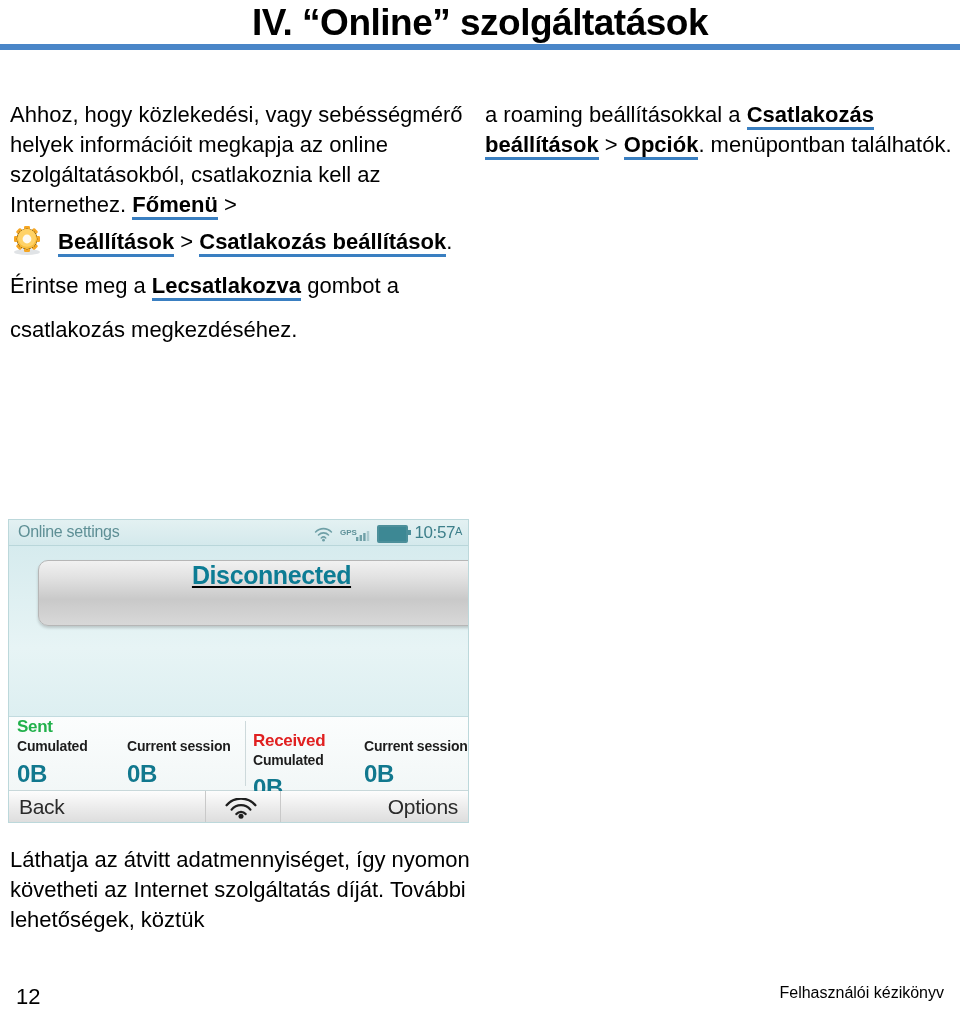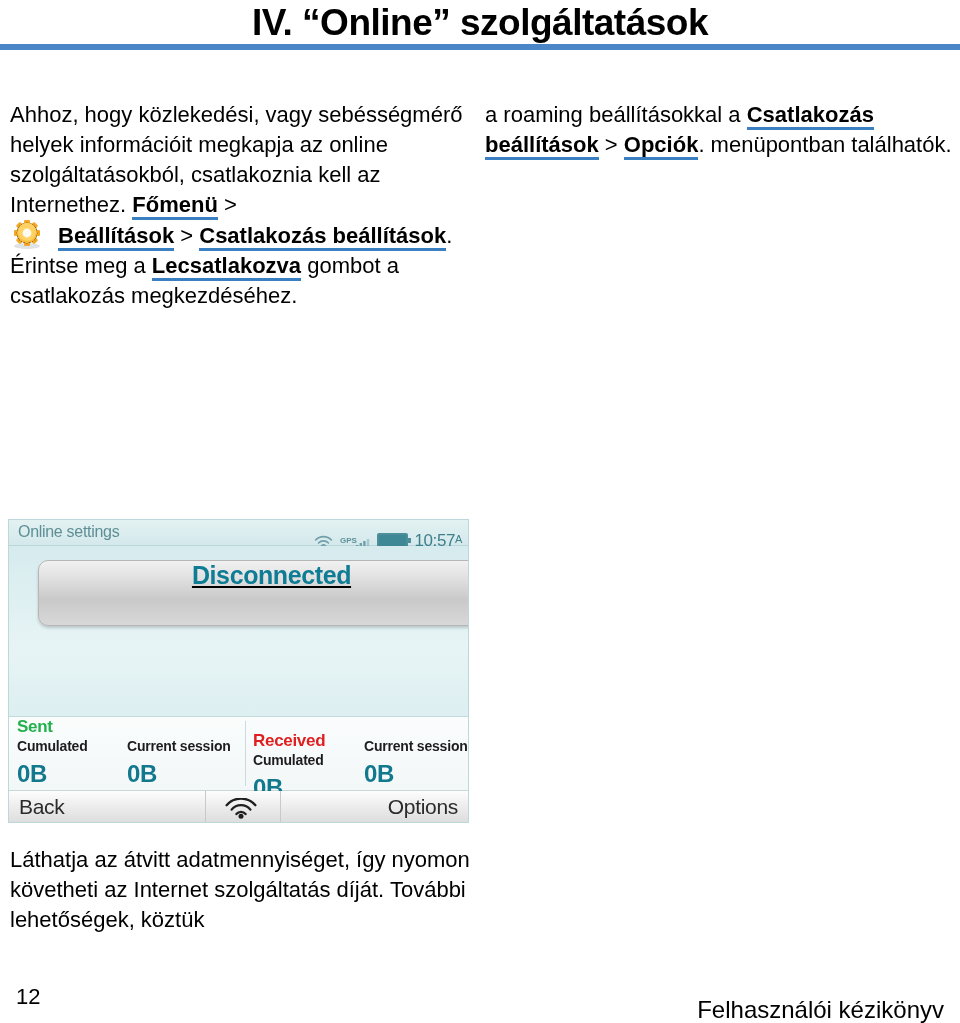--- a/index.html
+++ b/index.html
@@ -63,21 +63,21 @@
     margin: 0 0 9px 0;
   }
 
   .body-text {
     font-family: "Liberation Sans", sans-serif;
     font-size: 22px;
     line-height: 30px;
     color: #000000;
     margin: 0;
   }
-  .body-text.tight { line-height: 30px; }
+  .body-text.tight { line-height: 44px; }
 
   .ul-blue {
     font-weight: bold;
     border-bottom: 3px solid #3a7fc1;
     padding-bottom: 0px;
     display: inline;
   }
 
   .gear-icon {
     display: inline-block;
@@ -110,21 +110,21 @@
     position: absolute;
     left: 9px;
     top: 3px;
     font-size: 16px;
     color: #5e8f95;
     letter-spacing: -0.3px;
   }
   .ps-status-icons {
     position: absolute;
     right: 6px;
-    top: 12px;
+    top: 4px;
     display: flex;
     align-items: center;
     gap: 7px;
   }
   .ico-wifi { width: 19px; height: 15px; }
   .ico-gps  { width: 30px; height: 15px; }
   .ico-batt {
     width: 27px; height: 14px;
     border: 2px solid #4c8f9a;
     border-radius: 2px;
@@ -262,23 +262,22 @@
     position: absolute;
     left: 16px;
     top: 984px;
     font-size: 22px;
     color: #000000;
   }
   .footer-right {
     position: absolute;
     right: 16px;
     top: 984px;
-    font-size: 24px;
-    color: #000000;
-    margin-top: 12px;
+    font-size: 16px;
+    color: #000000;
   }
 </style>
 </head>
 <body>
 
 <div class="page-title">IV. “Online” szolgáltatások</div>
 <div class="title-rule"></div>
 
 <div class="col-left">
 

